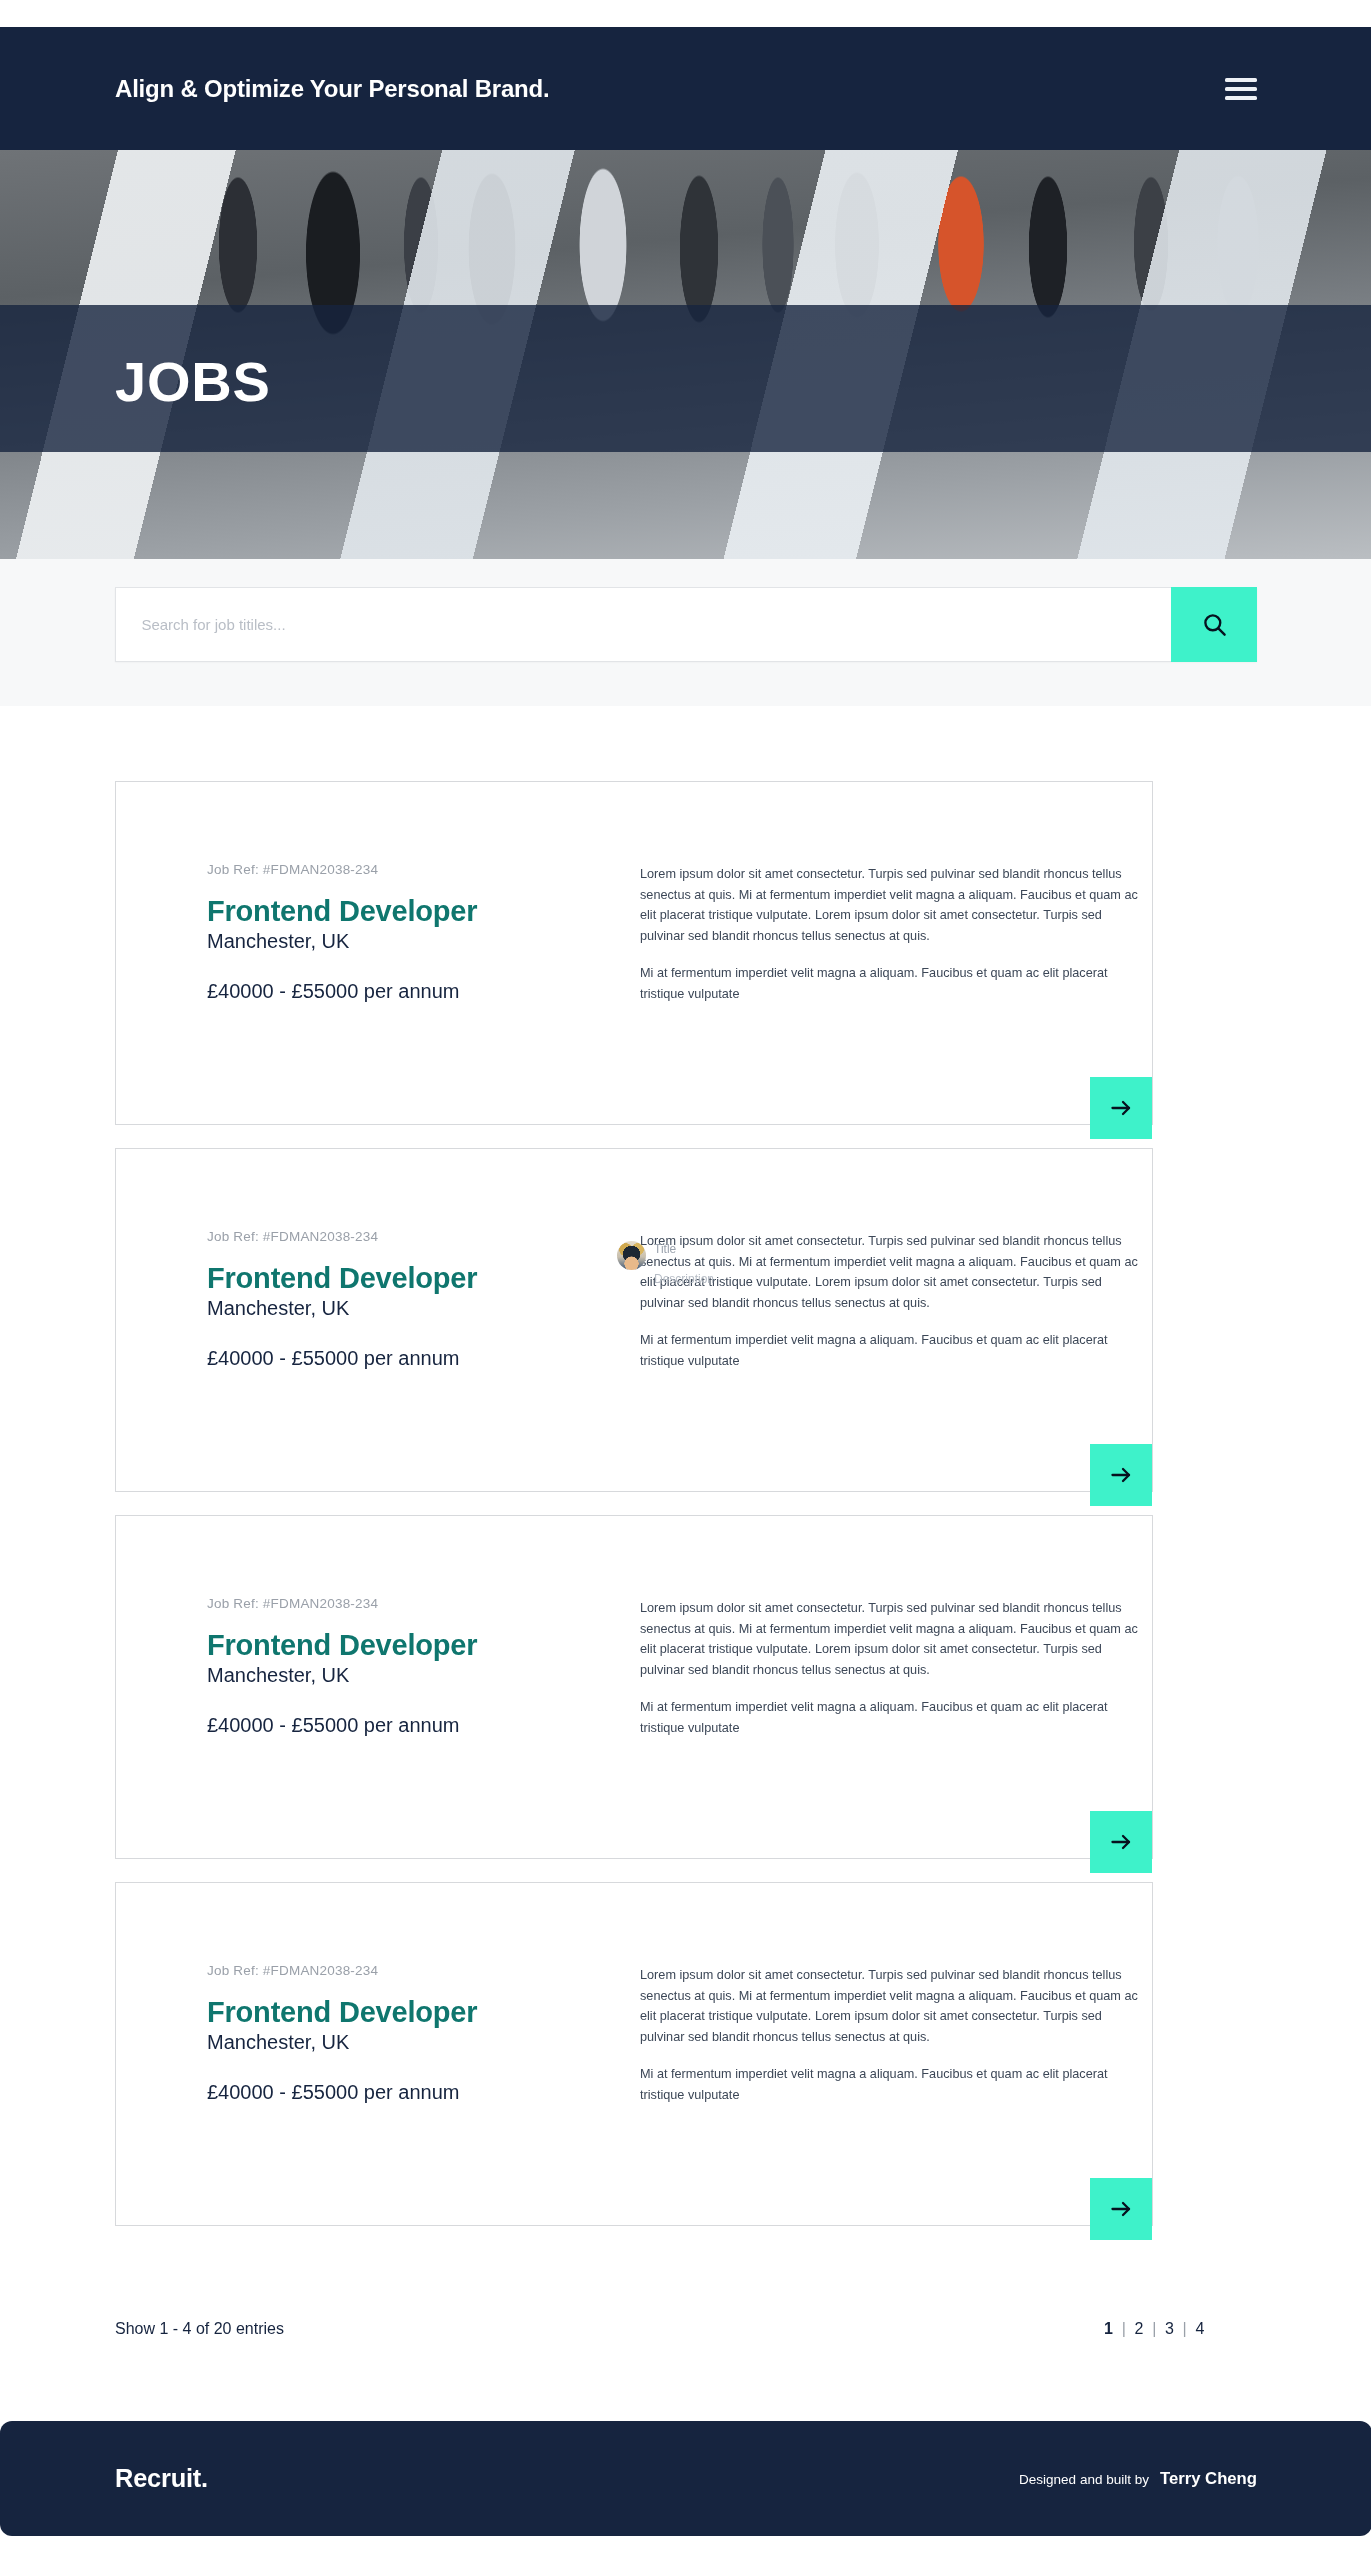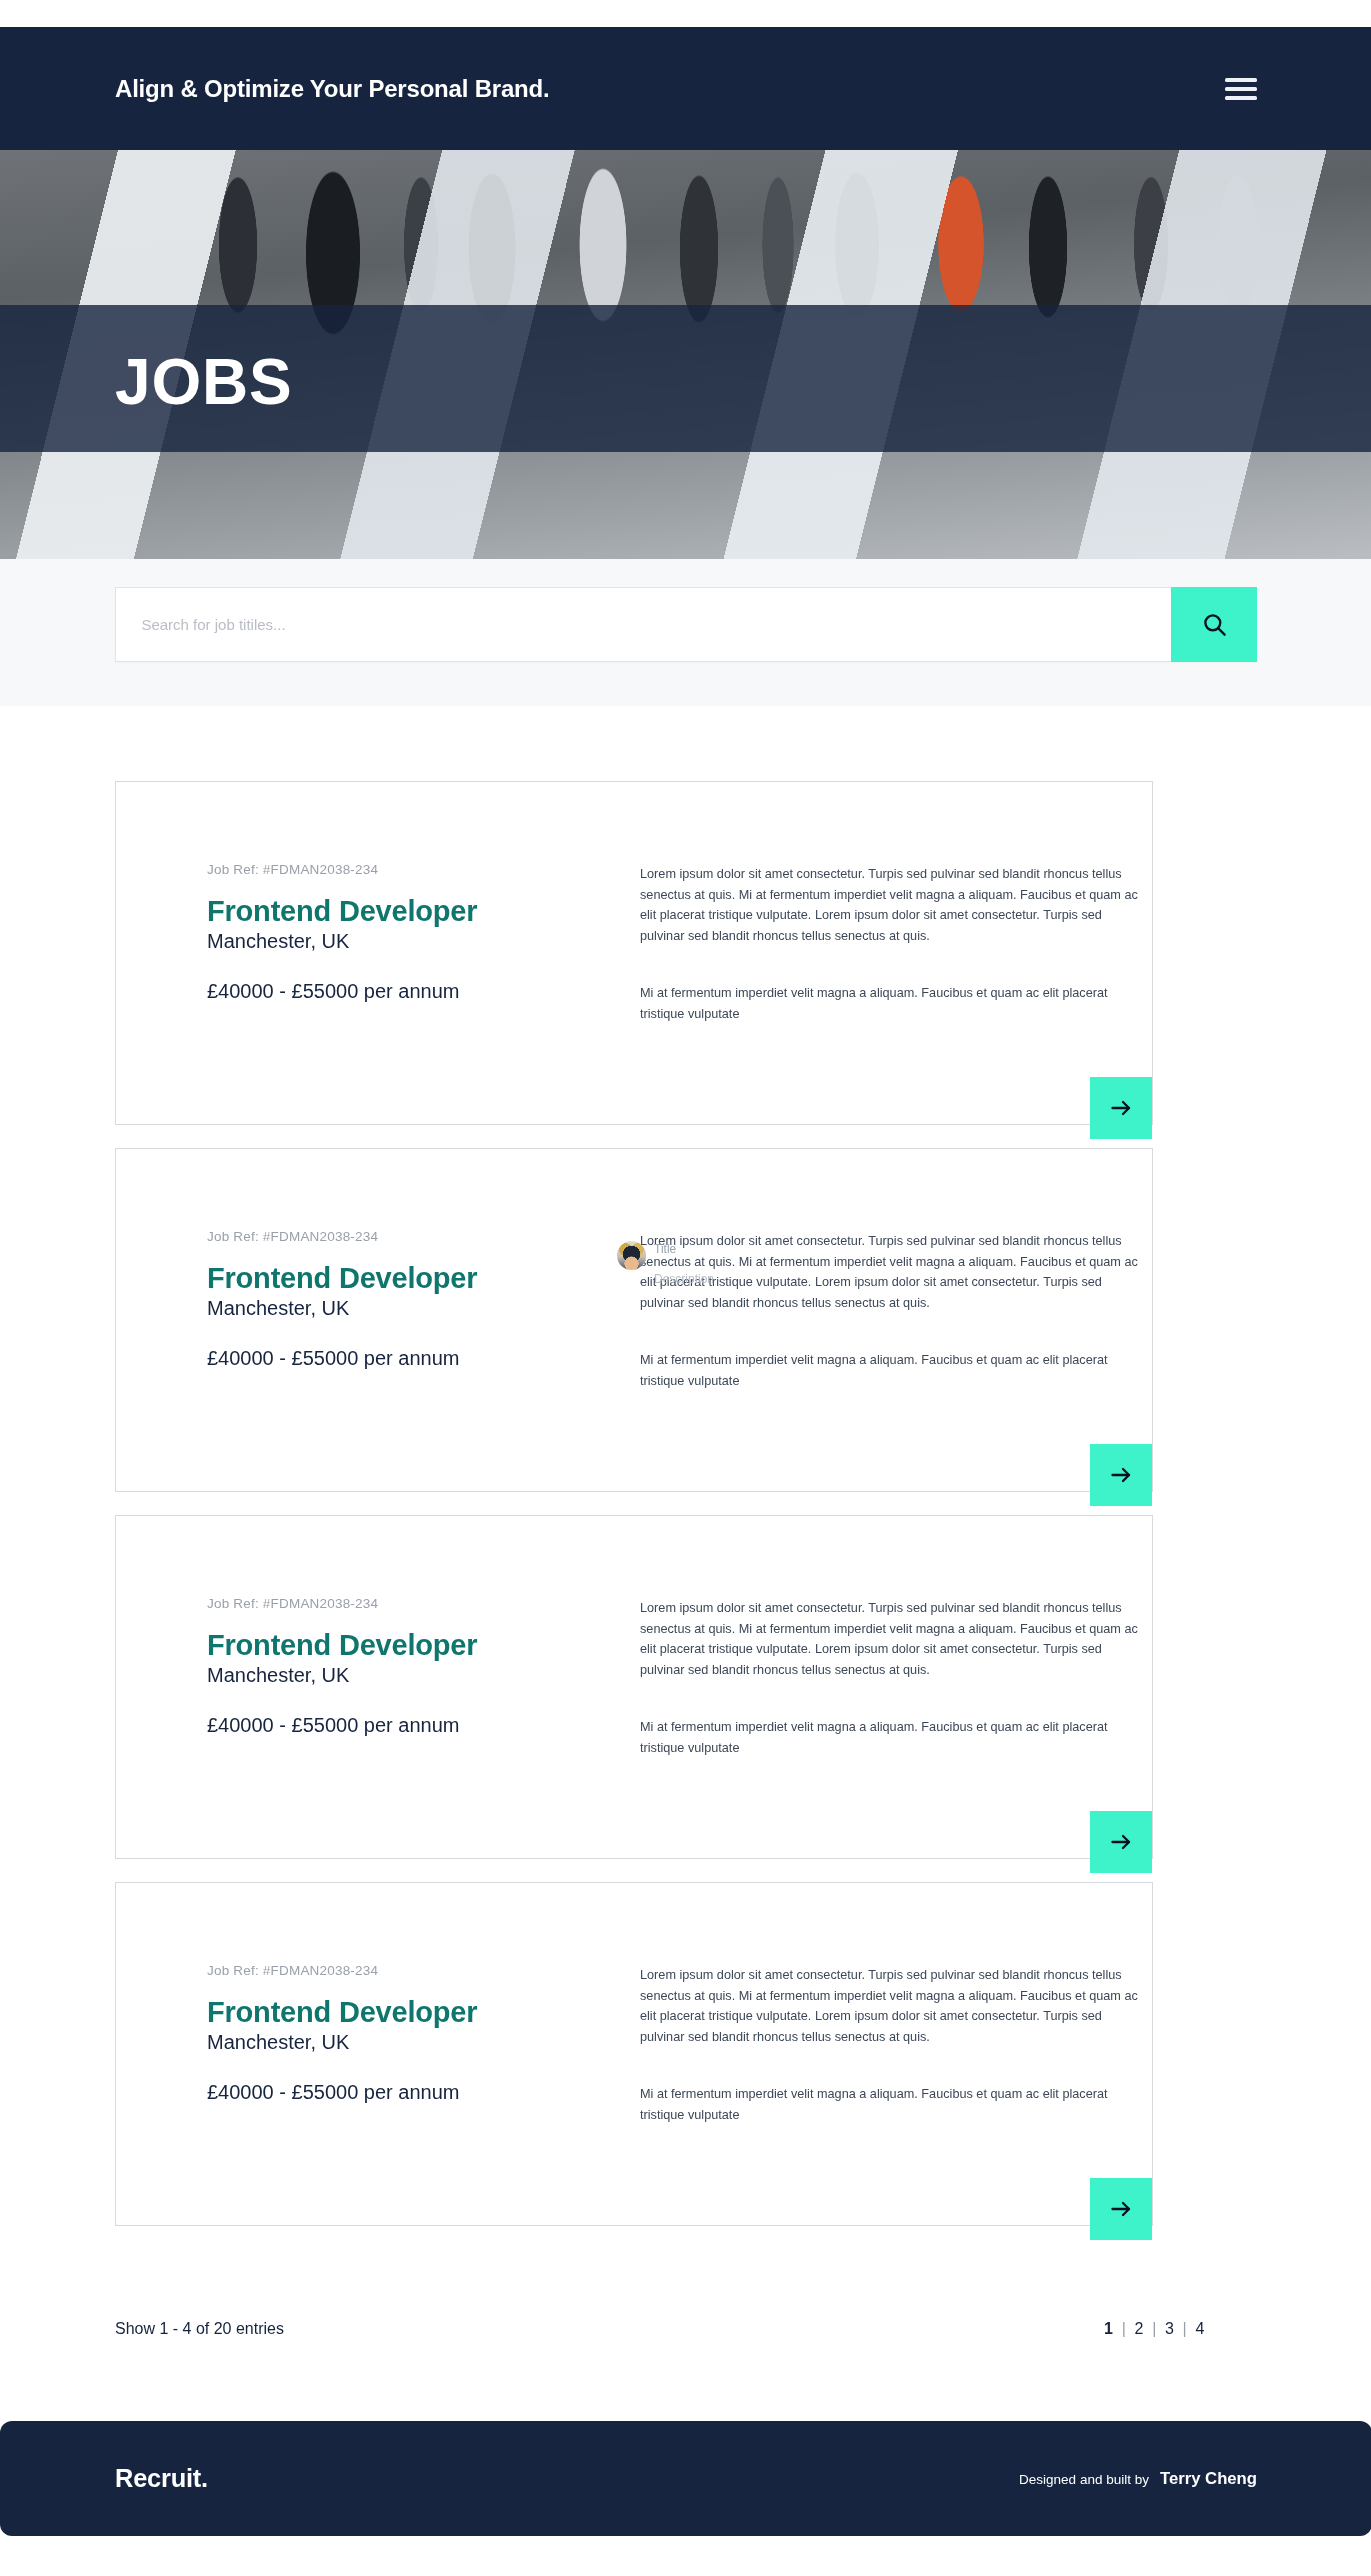--- a/index.html
+++ b/index.html
@@ -84,21 +84,21 @@
     background:rgba(22,36,63,.80);
   }
   .hero-title{
     position:absolute;
     left:115px;
     top:155px;
     height:153px;
     display:flex;
     align-items:center;
     color:#ffffff;
-    font-size:64px;
+    font-size:56px;
     font-weight:800;
     letter-spacing:0.8px;
   }
 
   
   .search-strip{
     background:#f7f8f9;
     padding:28px 115px 44px;
   }
   .search-wrap{
@@ -175,21 +175,21 @@
   .job-right{
     width:508px;
     padding-top:38px;
     position:relative;
   }
   .job-desc{
     font-size:12.7px;
     line-height:1.62;
     color:#3c4757;
   }
-  .job-desc + .job-desc{ margin-top:37px; }
+  .job-desc + .job-desc{ margin-top:17px; }
 
   
   .overlay-widget{
     position:absolute;
     left:-23px;
     top:48px;
     display:flex;
     align-items:flex-start;
     gap:8px;
     pointer-events:none;

